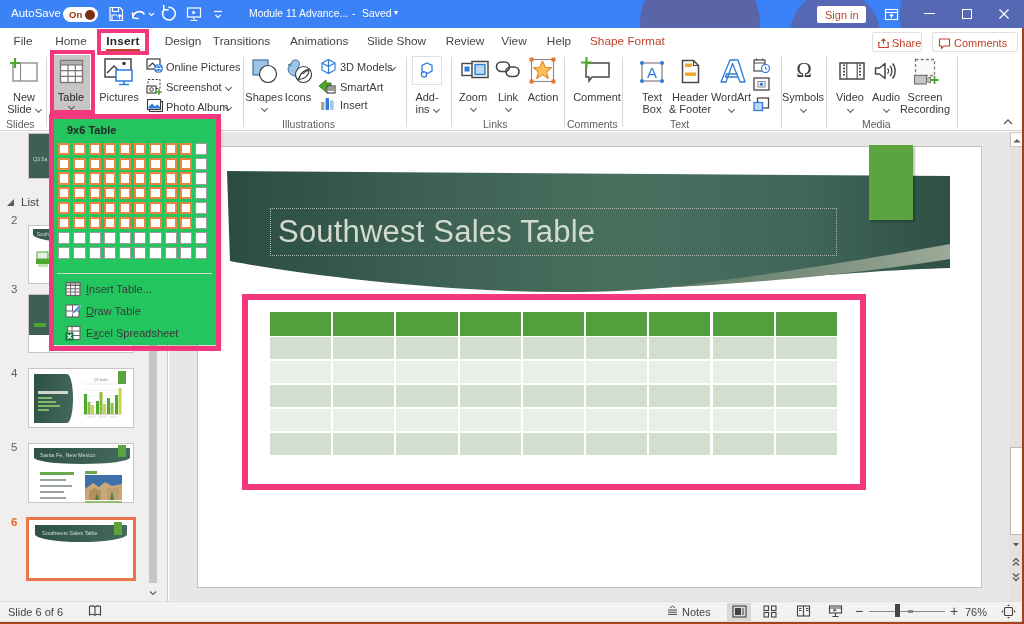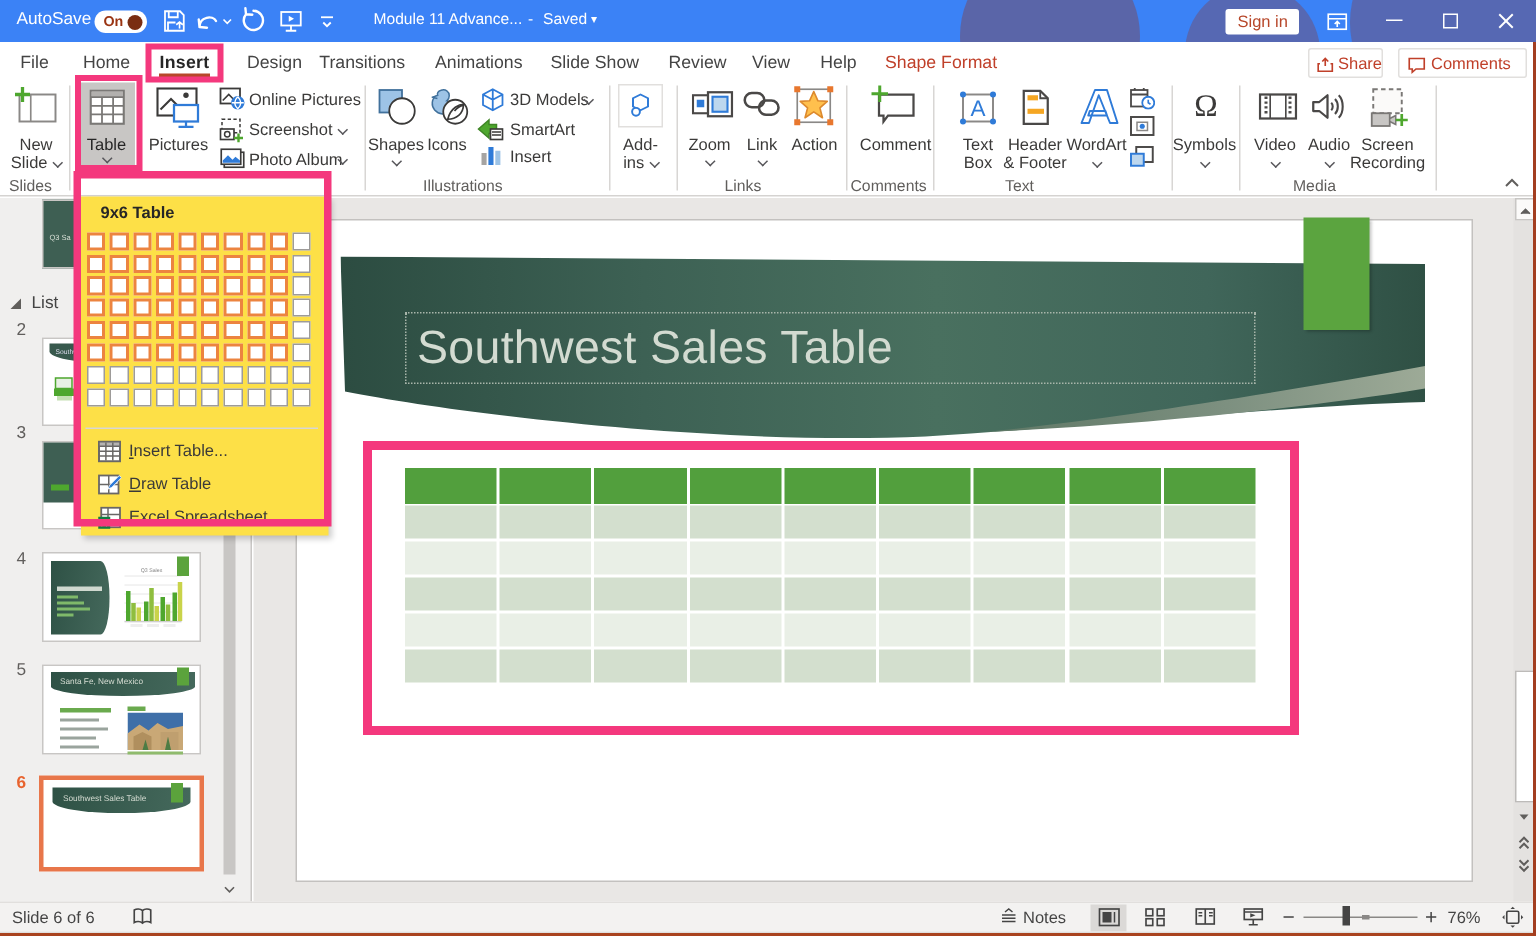--- a/index.html
+++ b/index.html
@@ -484,21 +484,21 @@
       <path d="M2 3 L5 6.5 L8 3 Z" fill="#605E5C"></path>
     </svg>
 <svg class="abs" style="left:1011px;top:556px" width="10" height="12" viewBox="0 0 10 12">
       <path d="M2 5.5 L5 2.5 L8 5.5 M2 9.5 L5 6.5 L8 9.5" fill="none" stroke="#605E5C" stroke-width="1.3"></path>
     </svg>
 <svg class="abs" style="left:1011px;top:571px" width="10" height="12" viewBox="0 0 10 12">
       <path d="M2 2.5 L5 5.5 L8 2.5 M2 6.5 L5 9.5 L8 6.5" fill="none" stroke="#605E5C" stroke-width="1.3"></path>
     </svg>
 </div>
 
-<div class="abs" id="dropdown" style="left:54px;top:131px;width:165px;height:226px;background:#fde047;box-shadow:2px 2px 4px rgba(0,0,0,.2)">
+<div class="abs" id="dropdown" style="left:54px;top:119px;width:165px;height:226px;background:#22c55e;box-shadow:2px 2px 4px rgba(0,0,0,.2)">
   <div class="abs" style="left:13px;top:5px;font-size:11px;font-weight:bold;color:#262626">9x6 Table</div>
   <div id="gridcells">
       <div class="abs" style="left:4.2px;top:23.5px;width:12.2px;height:12.2px;border:2px solid #EC8440;background:#fff"></div>
       <div class="abs" style="left:19.4px;top:23.5px;width:12.2px;height:12.2px;border:2px solid #EC8440;background:#fff"></div>
       <div class="abs" style="left:34.6px;top:23.5px;width:12.2px;height:12.2px;border:2px solid #EC8440;background:#fff"></div>
       <div class="abs" style="left:49.8px;top:23.5px;width:12.2px;height:12.2px;border:2px solid #EC8440;background:#fff"></div>
       <div class="abs" style="left:65.0px;top:23.5px;width:12.2px;height:12.2px;border:2px solid #EC8440;background:#fff"></div>
       <div class="abs" style="left:80.2px;top:23.5px;width:12.2px;height:12.2px;border:2px solid #EC8440;background:#fff"></div>
       <div class="abs" style="left:95.4px;top:23.5px;width:12.2px;height:12.2px;border:2px solid #EC8440;background:#fff"></div>
       <div class="abs" style="left:110.6px;top:23.5px;width:12.2px;height:12.2px;border:2px solid #EC8440;background:#fff"></div>

